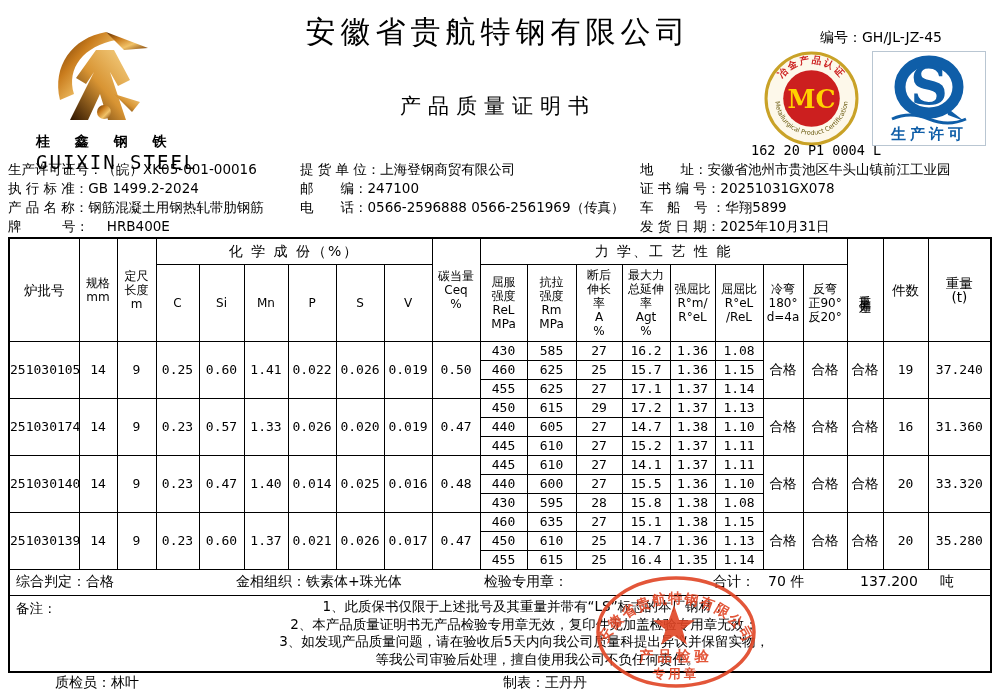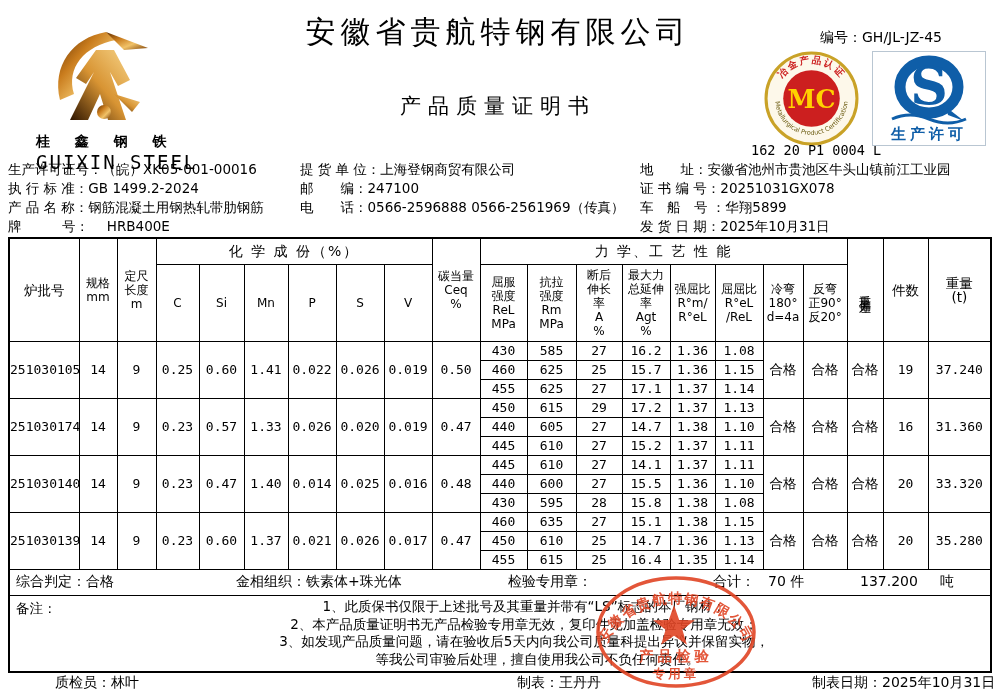--- a/index.html
+++ b/index.html
@@ -35,33 +35,33 @@
   .cert-table th{font-size:12px;line-height:14px;white-space:pre-line;}
   th.grp{font-size:14px;letter-spacing:2px;}
   th.big{font-size:13.5px;}
   tr.h1{height:26px;} tr.h2{height:77px;} tr.sub{height:19px;}
   .cert-table td{font-size:13px;font-family:"DejaVu Sans Mono","Liberation Mono",monospace;}
   .cert-table td.pass{font-family:"DejaVu Sans","Liberation Sans",sans-serif;font-size:13.5px;}
   .vert{writing-mode:vertical-lr;text-orientation:upright;letter-spacing:2px;display:inline-block;}
 
   .summary-cell{height:25px;position:relative;font-family:"DejaVu Sans","Liberation Sans",sans-serif;}
   .summary-cell span{position:absolute;top:3px;font-size:14px;white-space:nowrap;}
-  .s-judge{left:6px;} .s-struct{left:226px;} .s-stamp{left:498px;}
+  .s-judge{left:6px;} .s-struct{left:226px;} .s-stamp{left:474px;}
   .s-total{left:703px;} .s-pieces{left:758px;} .s-weight{left:850px;} .s-unit{left:930px;}
 
   .notes-cell{height:75px;text-align:left;vertical-align:top;position:relative;
               font-family:"DejaVu Sans","Liberation Sans",sans-serif;
               font-size:13.5px;line-height:17.5px;padding:3px 0 0 0;}
   .notes-label{position:absolute;left:6px;top:4px;}
   .notes-lines{margin-left:48px;}
 
   
   .footer{position:absolute;top:674px;left:0;width:996px;height:20px;font-size:14px;}
   .footer span{position:absolute;white-space:nowrap;}
-  .f-inspector{left:55px;} .f-tab{left:517px;} .f-date{left:812px;}
+  .f-inspector{left:55px;} .f-tab{left:503px;} .f-date{left:812px;}
 
   .seal{position:absolute;left:586px;top:557px;z-index:5;pointer-events:none;opacity:.9;}
 </style>
 </head>
 <body>
 
 <div class="page">
 
   <div class="logo">
     <svg width="118" height="100" viewBox="0 0 118 100">
@@ -413,16 +413,15 @@
       <textPath href="#sealArc" startOffset="50%" text-anchor="middle"> 安徽省贵航特钢有限公司</textPath>
     </text>
     <polygon fill="#e04424" points="88,48 93.2,62.9 108.9,63.2 96.4,72.7 100.9,87.8 88,78.8 75.1,87.8 79.6,72.7 67.1,63.2 82.8,62.9"></polygon>
     <text x="90" y="104" text-anchor="middle" font-size="14.5" font-weight="bold" fill="#e04424" letter-spacing="4"> 产品检验</text>
     <text x="90" y="121" text-anchor="middle" font-size="12.5" font-weight="bold" fill="#e04424" letter-spacing="3"> 专用章</text>
   </svg>
 
   <div class="footer">
     <span class="f-inspector">质检员：林叶</span>
     <span class="f-tab">制表：王丹丹</span>
-    <span class="f-date">制表日期：2025年10月31日</span>
   </div>
 
 </div>
 
 </body></html>

